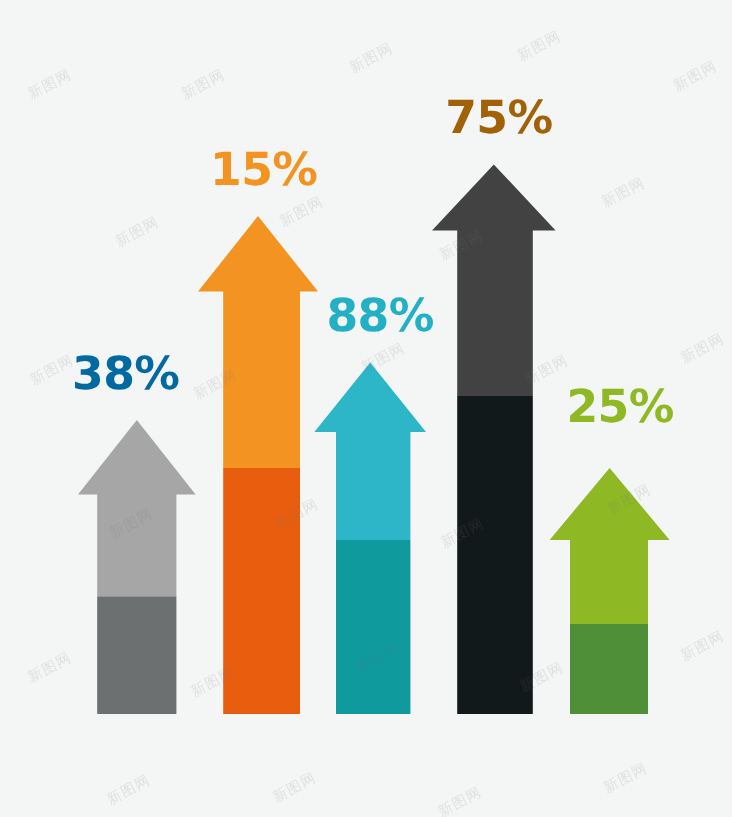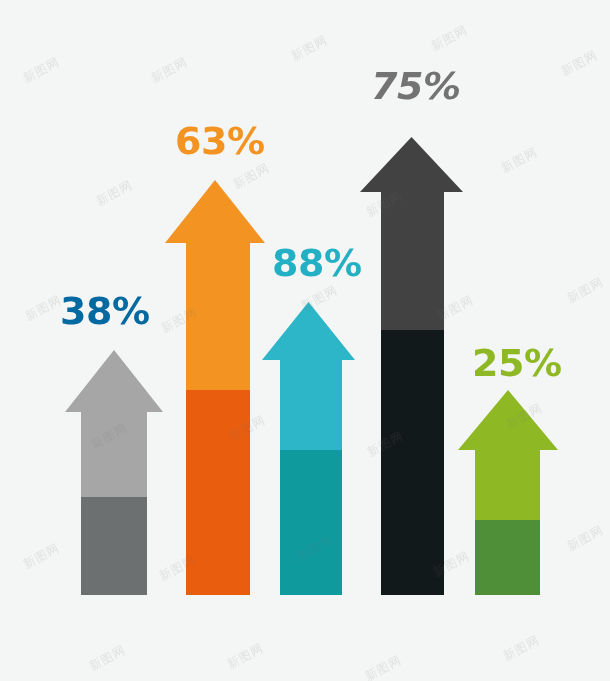--- a/index.html
+++ b/index.html
@@ -73,24 +73,24 @@
         <rect x="381" y="330" width="63" height="265" fill="#12191b"></rect>
       </g>
       <g>
         <polygon points="508,390 558,450 540,450 540,520 475,520 475,450 458,450" fill="#8eb824"></polygon>
         <rect x="475" y="520" width="65" height="75" fill="#4e8f38"></rect>
       </g>
     </svg>
 
   <div id="label-layer">
       <div class="value-label" style="left: 60px; top: 292px; color: #0369a1;">38%</div>
-      <div class="value-label" style="left: 175px; top: 122px; color: rgb(243, 147, 34);">63%</div>
+      <div class="value-label" style="left: 175px; top: 122px; color: rgb(243, 147, 34);">15%</div>
       <div class="value-label" style="left: 272px; top: 244px; color: rgb(35, 176, 196);">88%</div>
-      <div class="value-label" style="left: 371px; top: 67px; color: #737373; font-style: italic;">75%</div>
-      <div class="value-label" style="left: 472px; top: 344px; color: rgb(142, 184, 36);">25%</div>
+      <div class="value-label" style="left: 371px; top: 79px; color: #a16207;">75%</div>
+      <div class="value-label" style="left: 472px; top: 320px; color: rgb(142, 184, 36);">25%</div>
     </div>
   <div id="watermark-layer">
       <div class="wm" style="left: 22px; top: 62px;">新图网</div>
       <div class="wm" style="left: 150px; top: 62px;">新图网</div>
       <div class="wm" style="left: 290px; top: 40px;">新图网</div>
       <div class="wm" style="left: 430px; top: 30px;">新图网</div>
       <div class="wm" style="left: 560px; top: 55px;">新图网</div>
       <div class="wm" style="left: 95px; top: 185px;">新图网</div>
       <div class="wm" style="left: 232px; top: 168px;">新图网</div>
       <div class="wm" style="left: 365px; top: 196px;">新图网</div>

